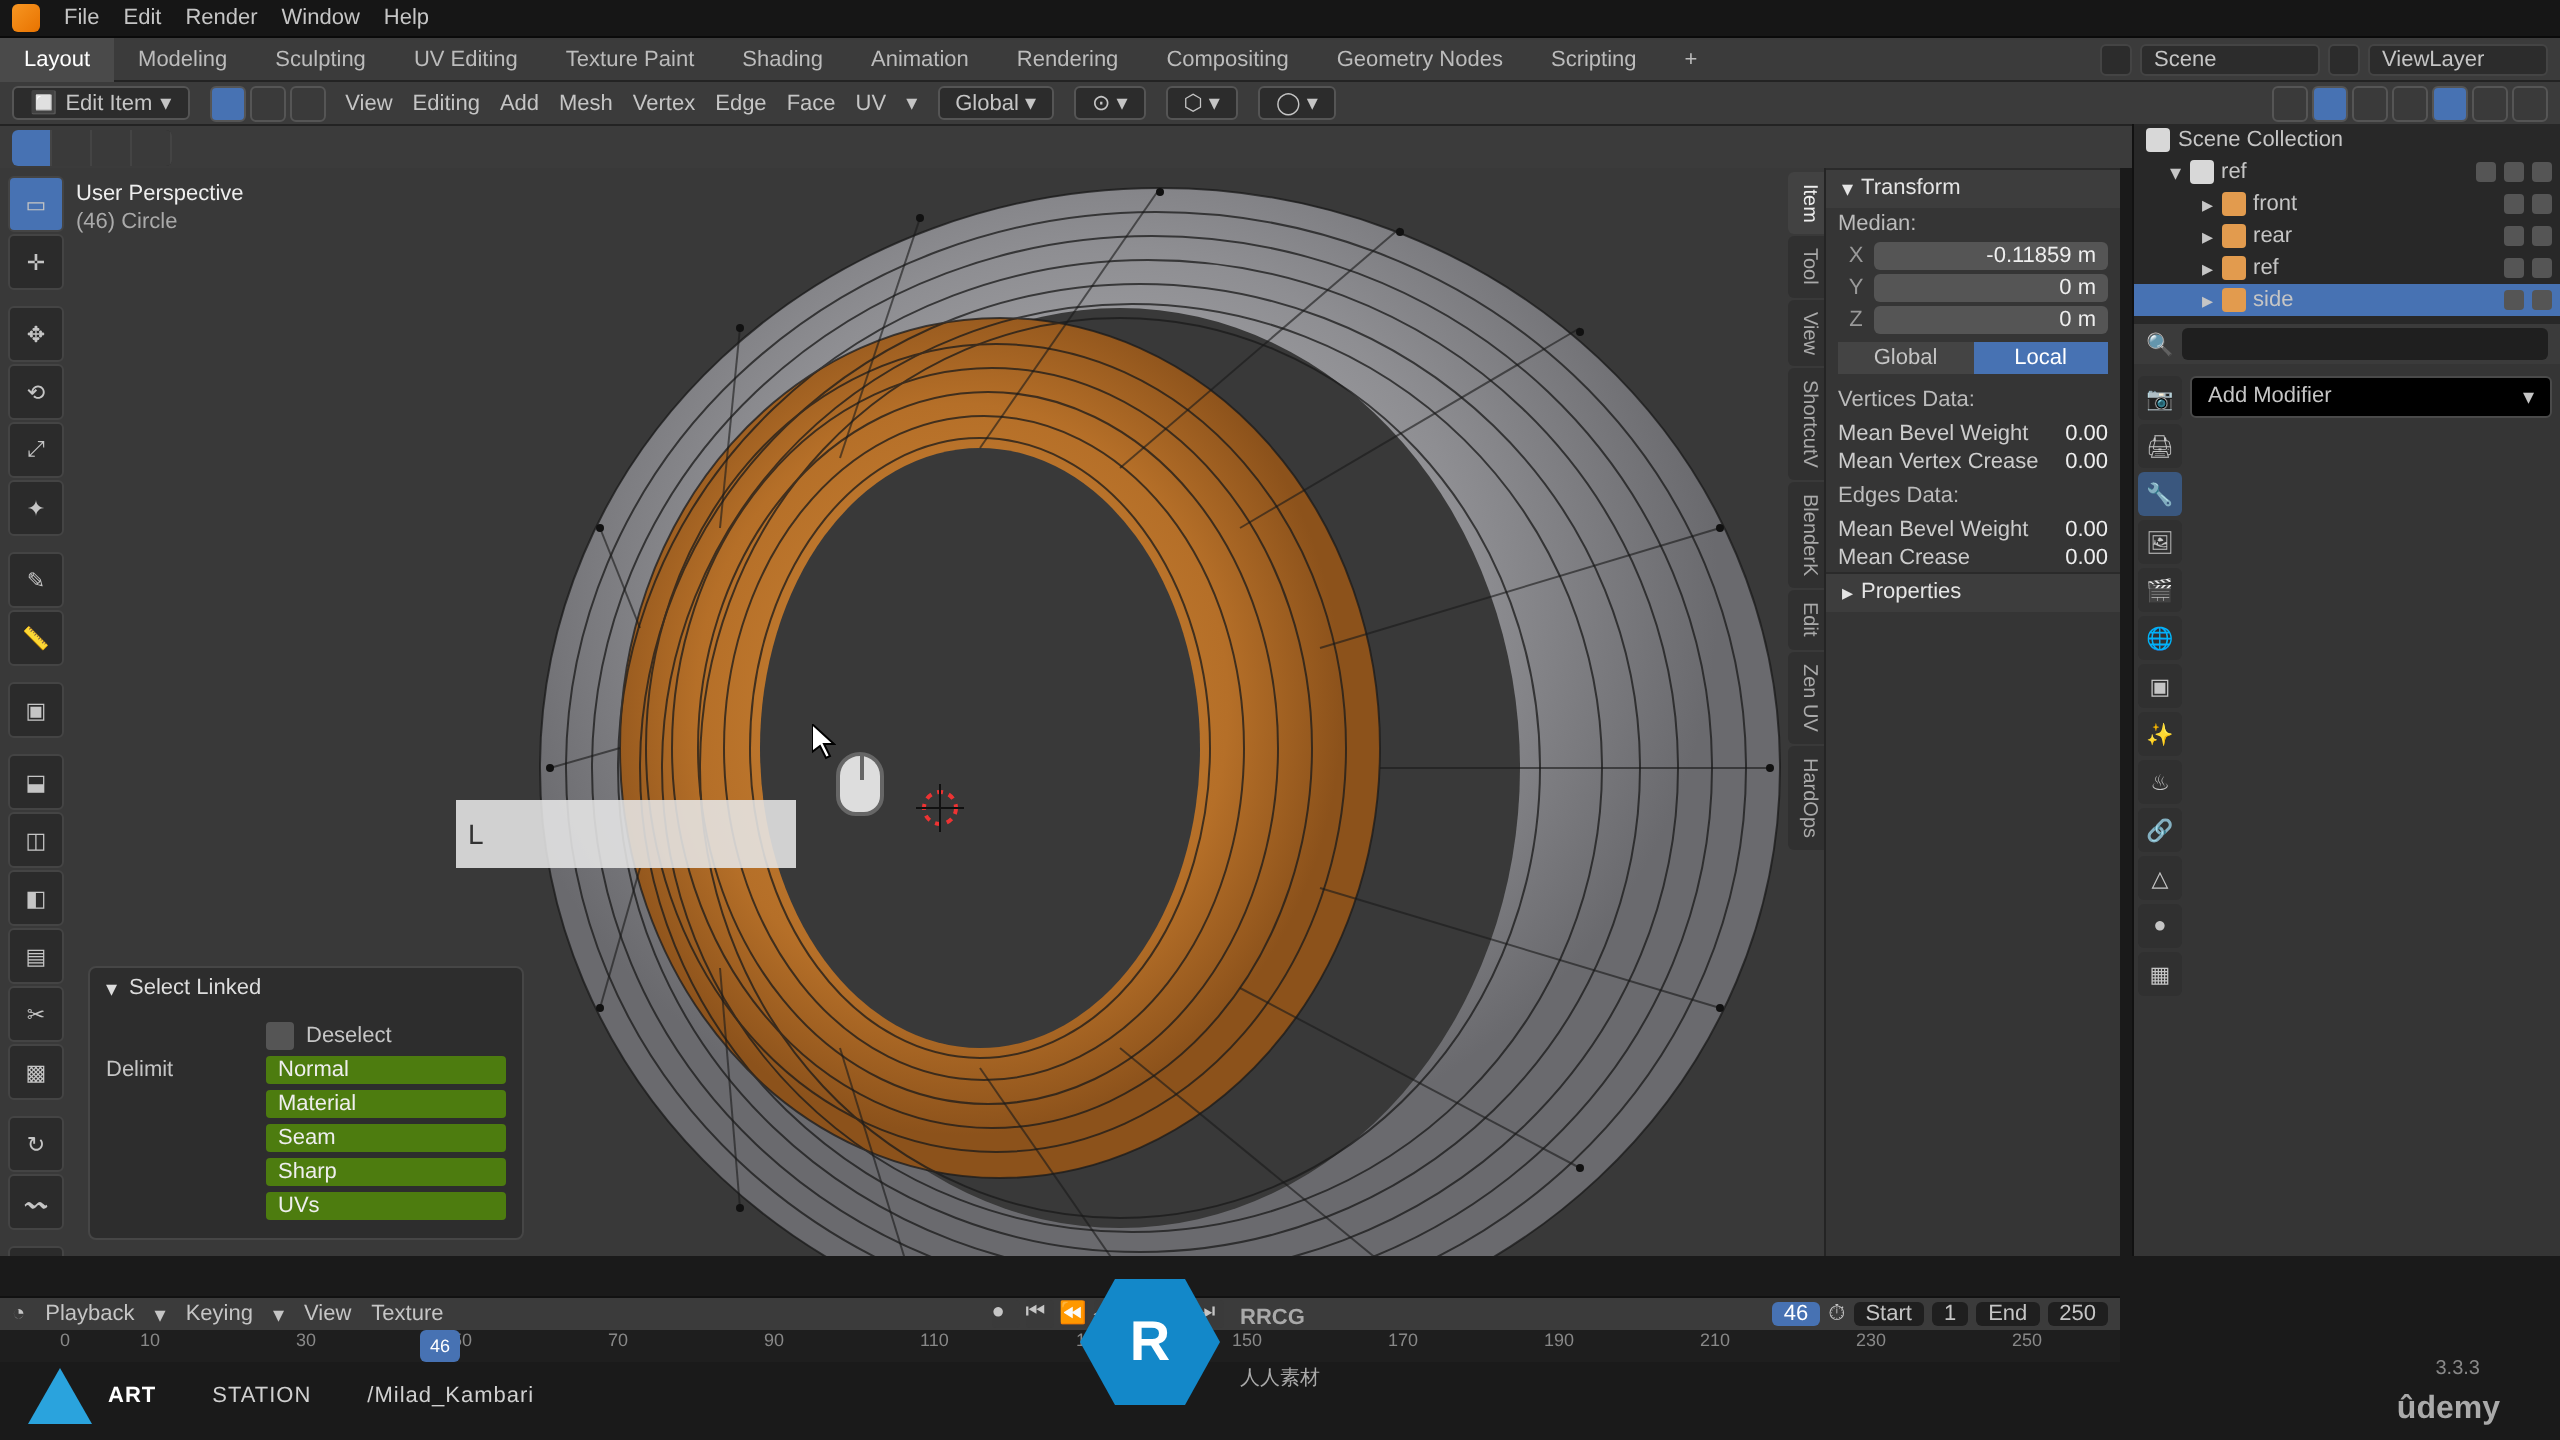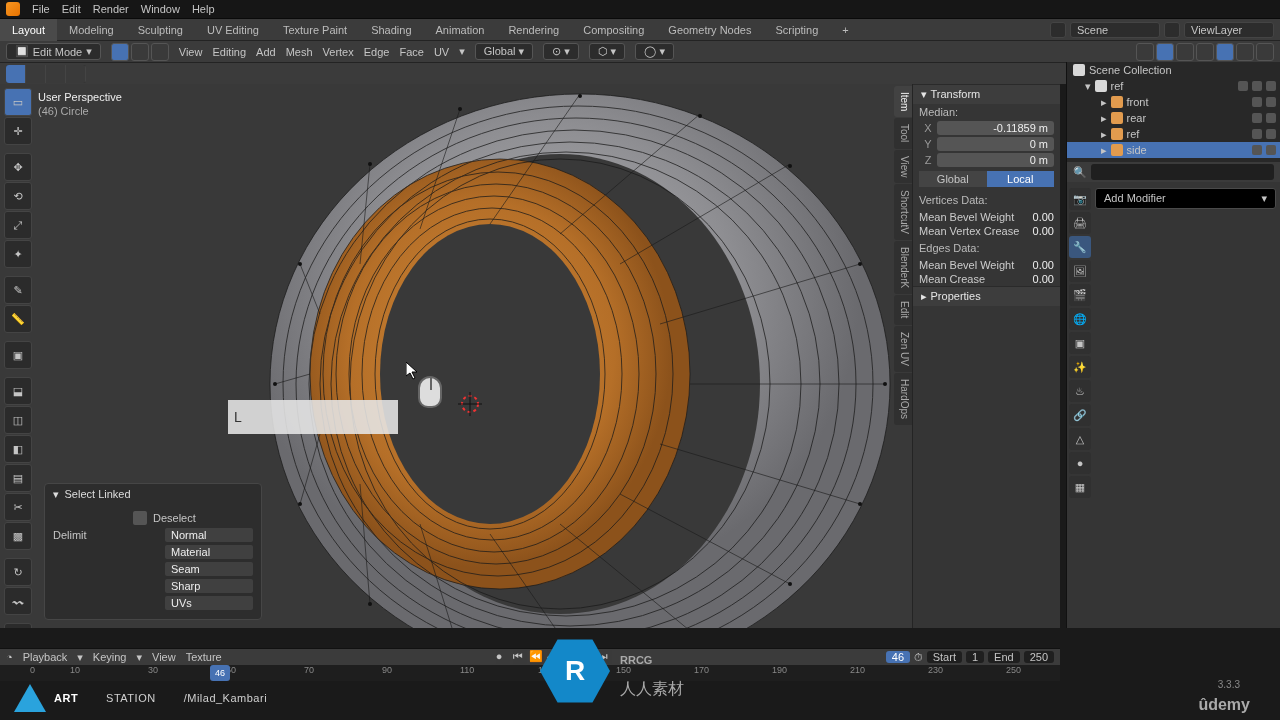--- a/index.html
+++ b/index.html
@@ -57,21 +57,21 @@
 .cursor-l { position: absolute; left: 228px; top: 316px; width: 170px; height: 34px; background: rgba(230,230,230,0.88); color: #333; display: flex; align-items: center; padding: 0 6px; font-size: 14px; }
 .mouse-cursor { position: absolute; left: 406px; top: 278px; width: 12px; height: 18px; }
 .mouse-icon { position: absolute; left: 418px; top: 292px; width: 24px; height: 32px; background: rgba(240,240,240,0.9); border: 2px solid #666; border-radius: 12px 12px 10px 10px; }
 .mouse-icon::after { content: ""; position: absolute; top: 0; left: 50%; width: 2px; height: 12px; background: #666; }
 
 .floating-panel { position: absolute; left: 44px; bottom: 8px; width: 218px; background: #2d2d2d; border: 1px solid #464646; border-radius: 4px; }
 .floating-panel .hdr { padding: 4px 8px; color: #ddd; display: flex; gap: 6px; }
 .floating-panel .body { padding: 4px 8px 8px 8px; }
 .floating-panel .row { display: flex; align-items: center; height: 17px; }
 .floating-panel .lbl { width: 80px; text-align: left; padding-right: 22px; }
-.floating-panel .val { flex: 1; background: #404040; border-radius: 2px; padding: 1px 6px; color: #eee; margin-left: 32px; }
+.floating-panel .val { flex: 1; background: #4d7c0f; border-radius: 2px; padding: 1px 6px; color: #eee; }
 .floating-panel .chk { width: 14px; height: 14px; background: #555; margin-right: 6px; border-radius: 2px; }
 
 .n-panel { position: absolute; right: 0; top: 0; width: 148px; height: 100%; background: #353535; border-left: 1px solid #242424; }
 .n-panel .section-hdr { background: #3d3d3d; padding: 3px 8px; color: #e5e5e5; display: flex; gap: 4px; border-top: 1px solid #2a2a2a; }
 .n-panel .field-row { display: flex; align-items: center; padding: 1px 6px; }
 .n-panel .field-row .lbl { width: 18px; text-align: center; color: #999; }
 .n-panel .field-row .inp { flex: 1; background: #555; border-radius: 3px; padding: 1px 6px; text-align: right; color: #eee; }
 .n-panel .btn-row { display: flex; gap: 0; padding: 3px 6px; }
 .n-panel .btn-row .b { flex: 1; text-align: center; background: #444; padding: 2px 0; }
 .n-panel .btn-row .b.on { background: #4772b3; color: #fff; }
@@ -111,21 +111,21 @@
 .timeline .track { height: 16px; position: relative; background: #1e1e1e; }
 .timeline .track .tick { position: absolute; top: 0; color: #888; font-size: 9px; }
 .timeline .track .playhead { position: absolute; top: 0; width: 20px; height: 16px; background: #4772b3; color: #fff; font-size: 9px; text-align: center; line-height: 16px; border-radius: 3px; }
 
 .watermark { position: absolute; bottom: 8px; left: 14px; display: flex; align-items: center; gap: 8px; color: #fff; font-size: 28px; font-weight: 600; letter-spacing: 0.5px; }
 .watermark .tri { width: 0; height: 0; border-left: 16px solid transparent; border-right: 16px solid transparent; border-bottom: 28px solid #2aa3dd; }
 .watermark .thin { font-weight: 300; color: #d0d0d0; margin-left: 28px; }
 .rrcg { position: absolute; bottom: 14px; left: 540px; display: flex; align-items: center; gap: 10px; }
 .rrcg .hex { width: 70px; height: 70px; background: #1388c9; position: relative; clip-path: polygon(25% 5%, 75% 5%, 100% 50%, 75% 95%, 25% 95%, 0 50%); display: flex; align-items: center; justify-content: center; color: #fff; font-size: 28px; font-weight: 800; }
 .rrcg .txt { color: #a9a9a9; font-size: 30px; font-weight: 800; line-height: 24px; }
-.rrcg .txt .cn { font-size: 16px; font-weight: 500; }
+.rrcg .txt .cn { font-size: 10px; font-weight: 500; }
 .udemy { position: absolute; bottom: 6px; right: 30px; color: #aaa; font-size: 16px; font-weight: 700; }
 .version { position: absolute; bottom: 30px; right: 40px; color: #888; font-size: 10px; }
 
 svg.mesh { position: absolute; inset: 0; }
 </style>
 </head>
 <body>
 
 <div class="top-menu">
   <div class="logo"></div>
@@ -153,21 +153,21 @@
     <div class="ic"></div>
     <div class="field">Scene</div>
     <div class="ic"></div>
     <div class="field">ViewLayer</div>
   </div>
 </div>
 
 <div class="editor-header">
   <div class="mode">
     <span>🔲</span>
-      <span>Edit Mode</span>
+      <span>Edit Item</span>
       <span>▾</span>
   </div>
   <div class="sel-icons">
     <div class="s on"></div>
     <div class="s"></div>
     <div class="s"></div>
   </div>
   <span class="menu-item">View</span>
   <span class="menu-item">Editing</span>
   <span class="menu-item">Add</span>

